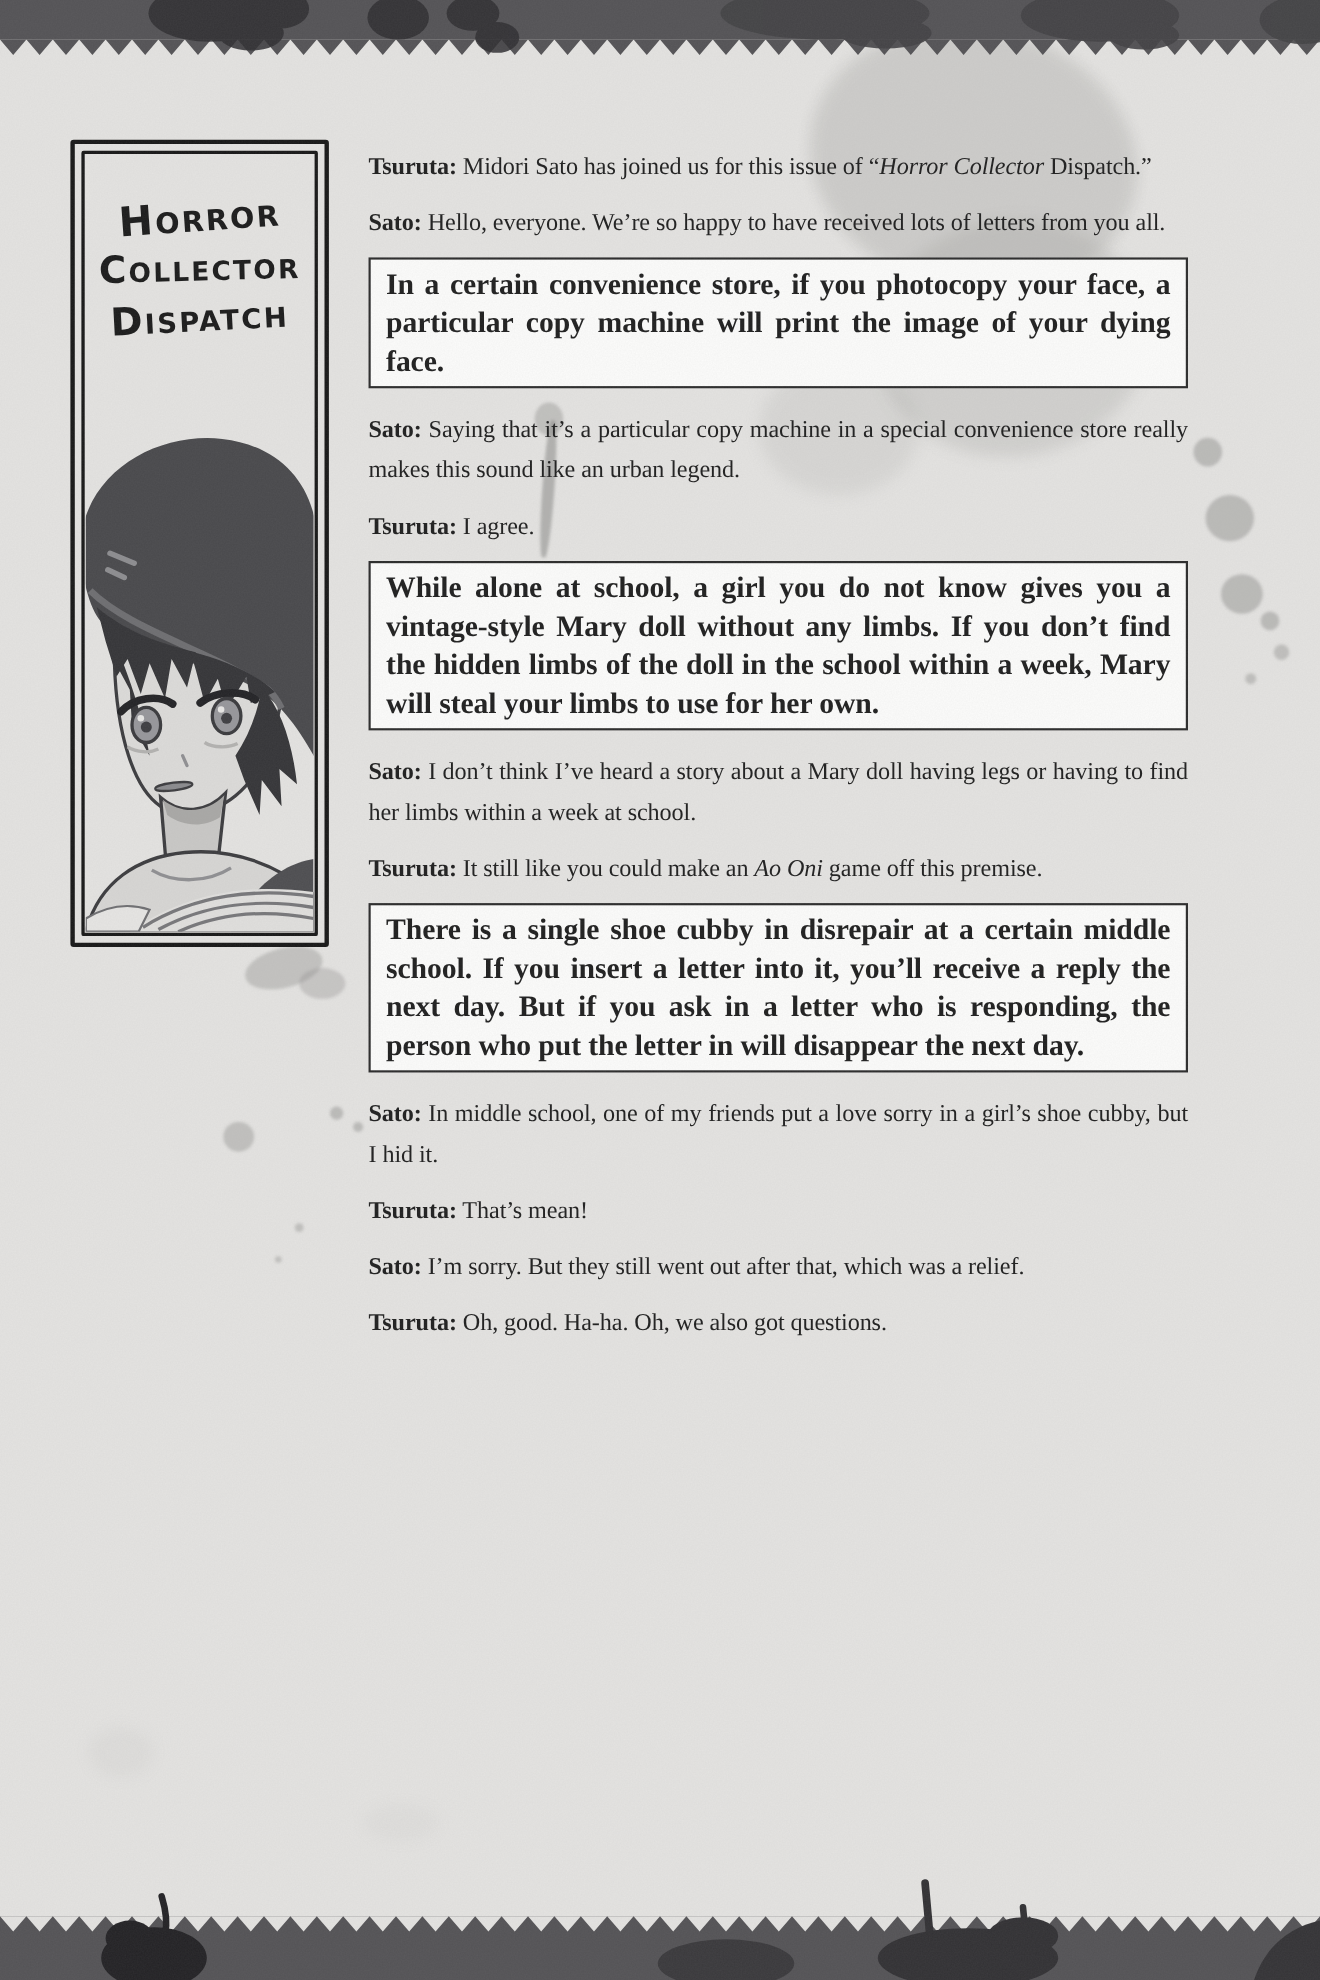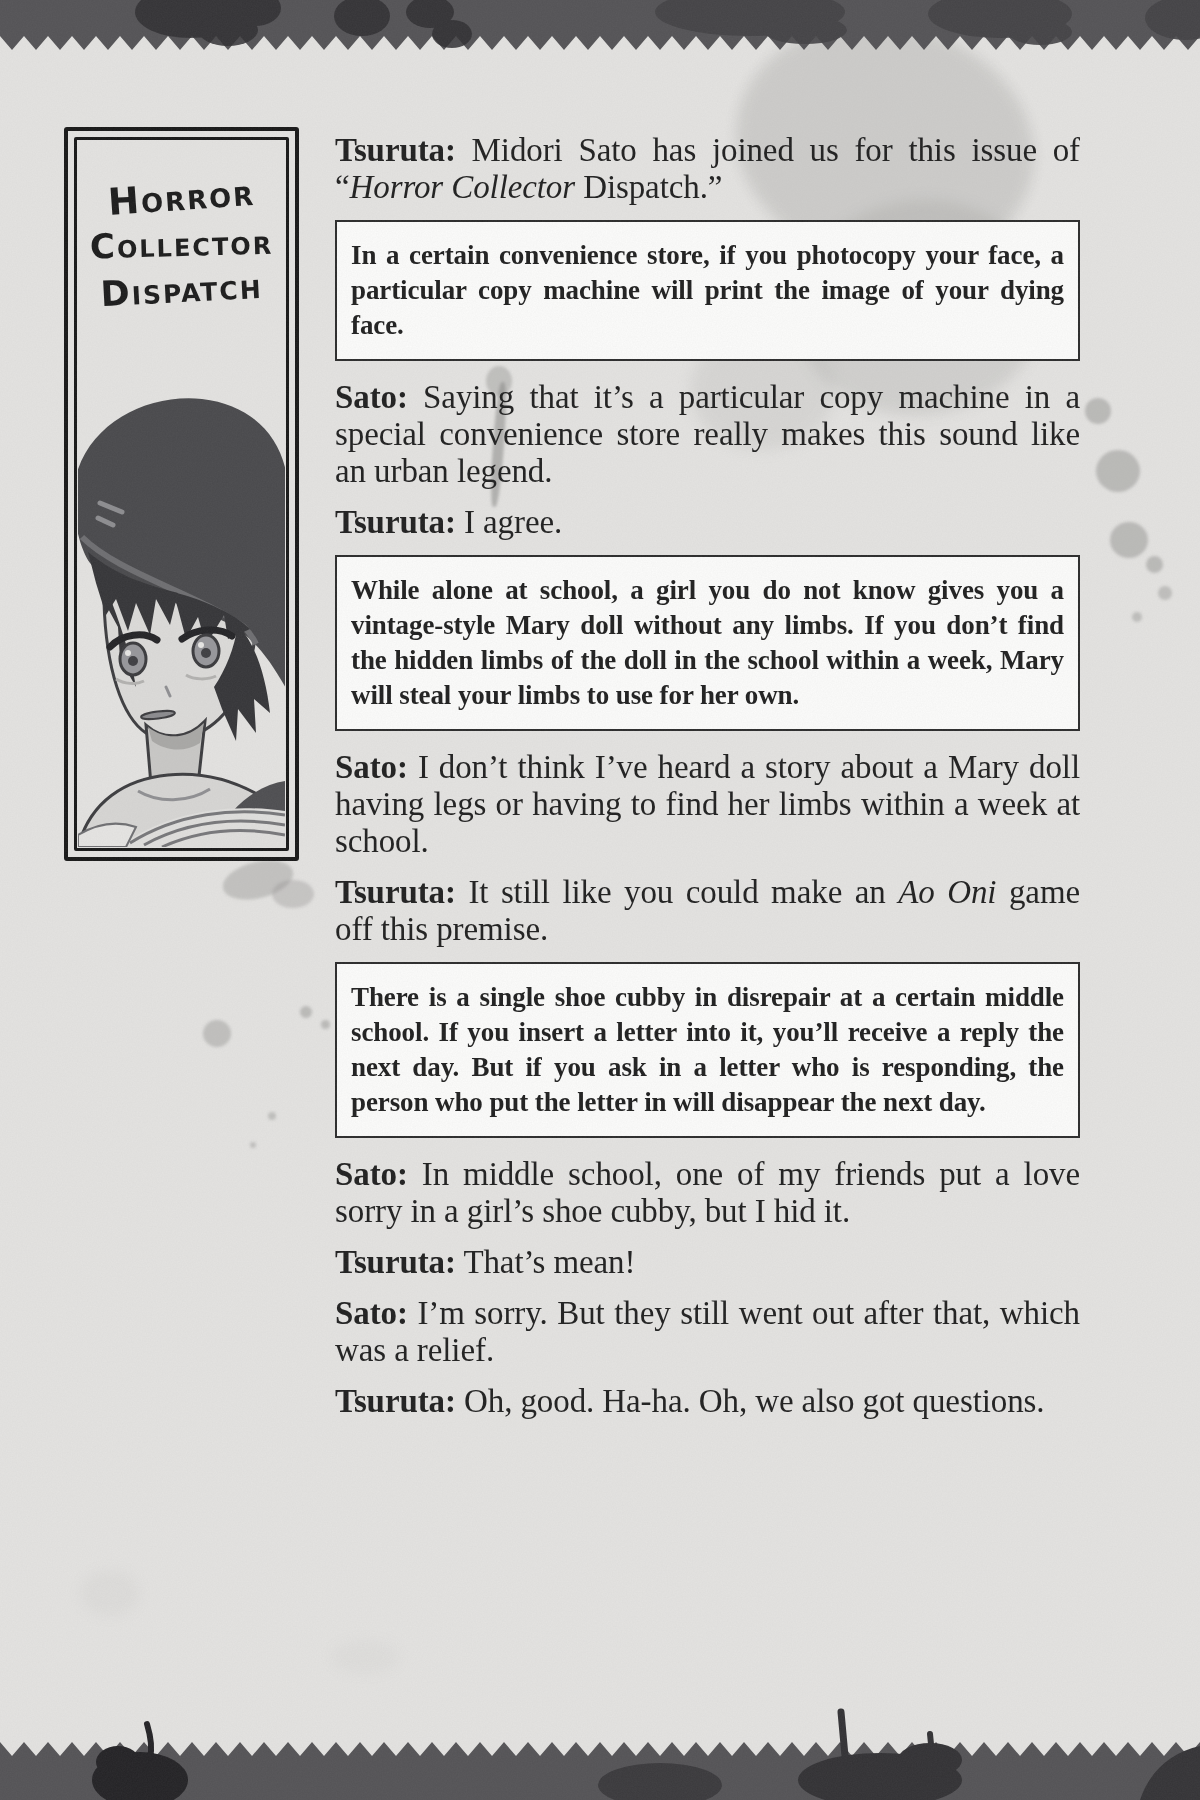--- a/index.html
+++ b/index.html
@@ -25,28 +25,28 @@
   .sb-title{position:absolute; left:0; right:0; top:44px; text-align:center;
     font-family:"DejaVu Sans", sans-serif; font-weight:700; color:#1b1b1b;
     font-variant:small-caps; letter-spacing:2px; line-height:46px;}
   .tl0{font-size:37px; transform:rotate(-4deg);}
   .tl1{font-size:34px; transform:rotate(-1.5deg);}
   .tl2{font-size:35px; transform:rotate(-3deg);}
   .sb-art{position:absolute; left:10px; bottom:10px; width:207px; height:460px;}
   
   .col{position:absolute; left:335px; top:132px; width:745px;}
   .dlg{
-    margin:0 0 14px 0; font-size:33px; line-height:37px; text-align:justify;
+    margin:0 0 14px 0; font-size:22px; line-height:37px; text-align:justify;
     letter-spacing:-0.1px;
   }
   .dlg strong{font-weight:bold;}
   .dlg em{font-style:italic;}
   .legend{
     margin:4px 0 18px 0; background:#fcfcfb; border:2px solid #2b2b2b;
-    padding:16px 14px; font-size:27px; line-height:35px; font-weight:bold;
+    padding:5px 14px; font-size:27px; line-height:35px; font-weight:bold;
     text-align:justify; letter-spacing:-0.1px;
   }
   
   .grain{position:absolute; inset:0; opacity:.16; pointer-events:none;}
 </style>
 </head>
 <body>
 
 <div class="page">
 
@@ -115,20 +115,21 @@
       <path d="M40,460 C90,424 150,416 207,424 L207,460 Z" fill="#e0dfdd"></path>
       <path d="M52,456 C100,426 156,420 207,428 M66,458 C110,434 160,430 207,438 M84,460 C124,442 166,440 207,448" stroke="#77777a" stroke-width="3" fill="none"></path>
       <path d="M0,448 C20,436 40,434 58,440 L48,460 L0,460 Z" fill="#e6e5e3" stroke="#6f6f72" stroke-width="2"></path>
     </svg>
   </div>
 
   <div class="col">
 
     <p class="dlg"><strong>Tsuruta:</strong><span> Midori Sato has joined us for this issue of “</span><em>Horror Collector</em><span> Dispatch.”</span></p>
 
+    <p class="dlg"><strong>Sato:</strong><span> Hello, everyone. We’re so happy to have received lots of letters from you all.</span></p>
 
     <div class="legend"><span>In a certain convenience store, if you photocopy your face, a particular copy machine will print the image of your dying face.</span></div>
 
     <p class="dlg"><strong>Sato:</strong><span> Saying that it’s a particular copy machine in a special convenience store really makes this sound like an urban legend.</span></p>
 
     <p class="dlg"><strong>Tsuruta:</strong><span> I agree.</span></p>
 
     <div class="legend"><span>While alone at school, a girl you do not know gives you a vintage-style Mary doll without any limbs. If you don’t find the hidden limbs of the doll in the school within a week, Mary will steal your limbs to use for her own.</span></div>
 
     <p class="dlg"><strong>Sato:</strong><span> I don’t think I’ve heard a story about a Mary doll having legs or having to find her limbs within a week at school.</span></p>

